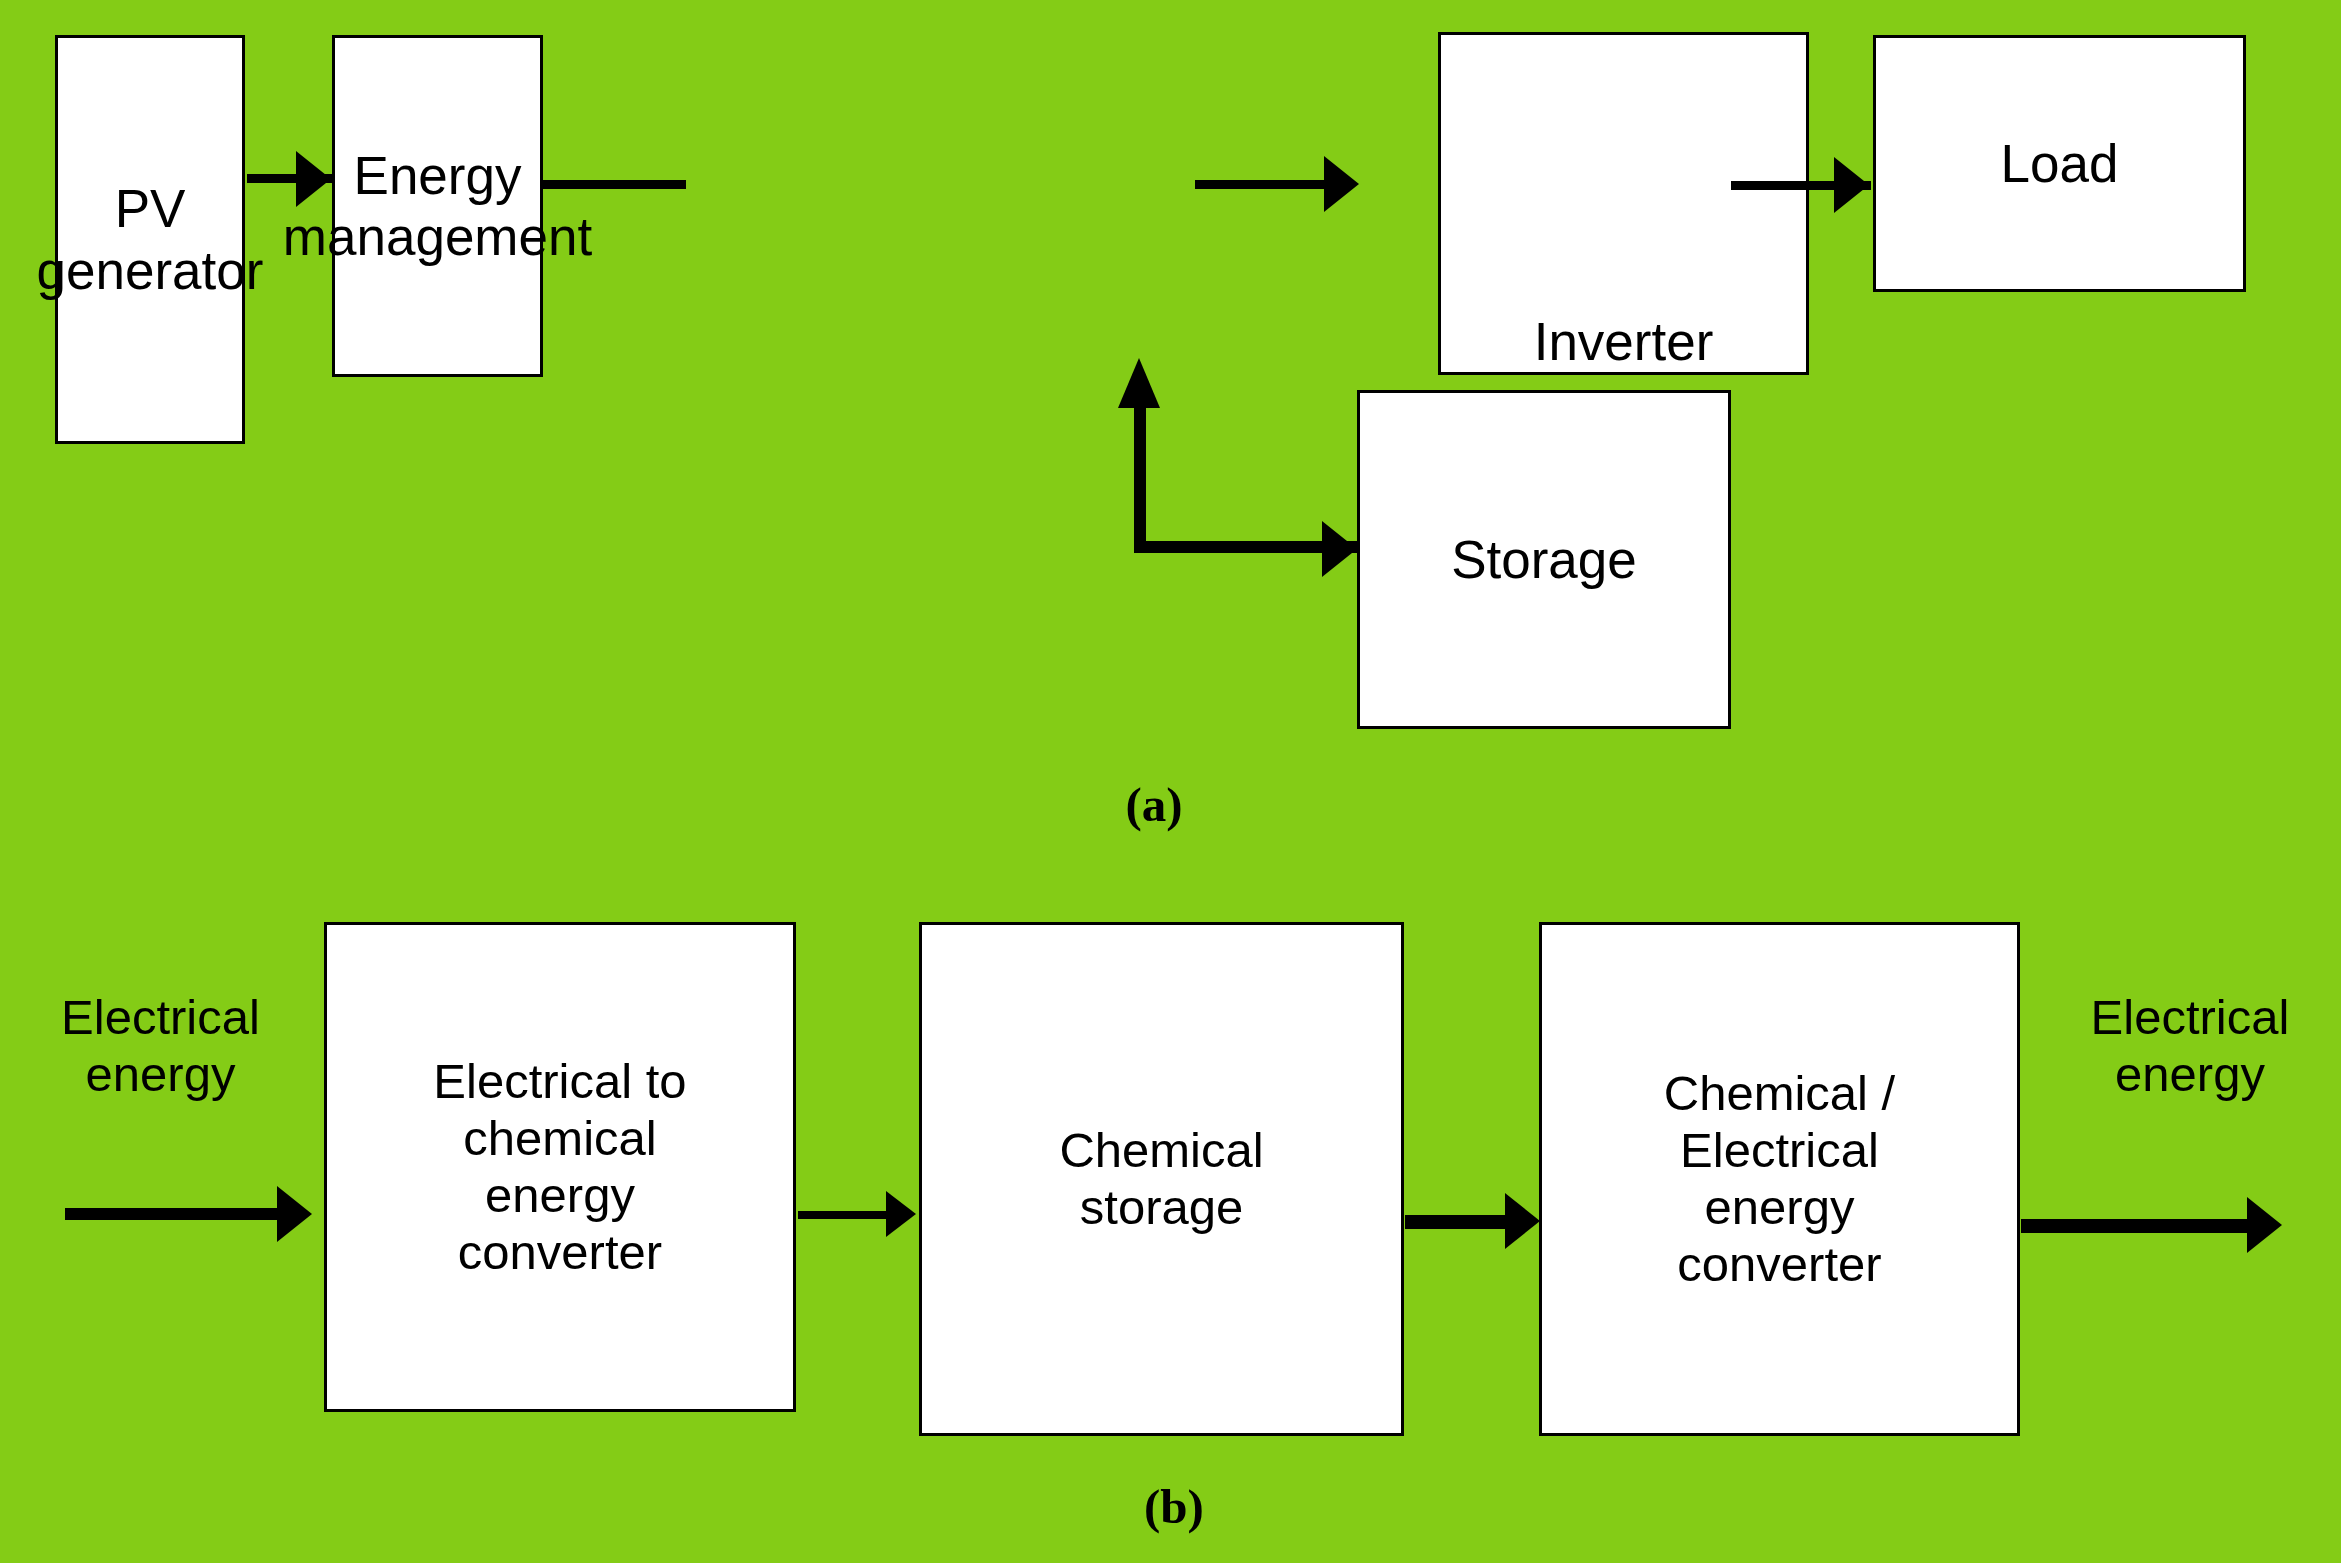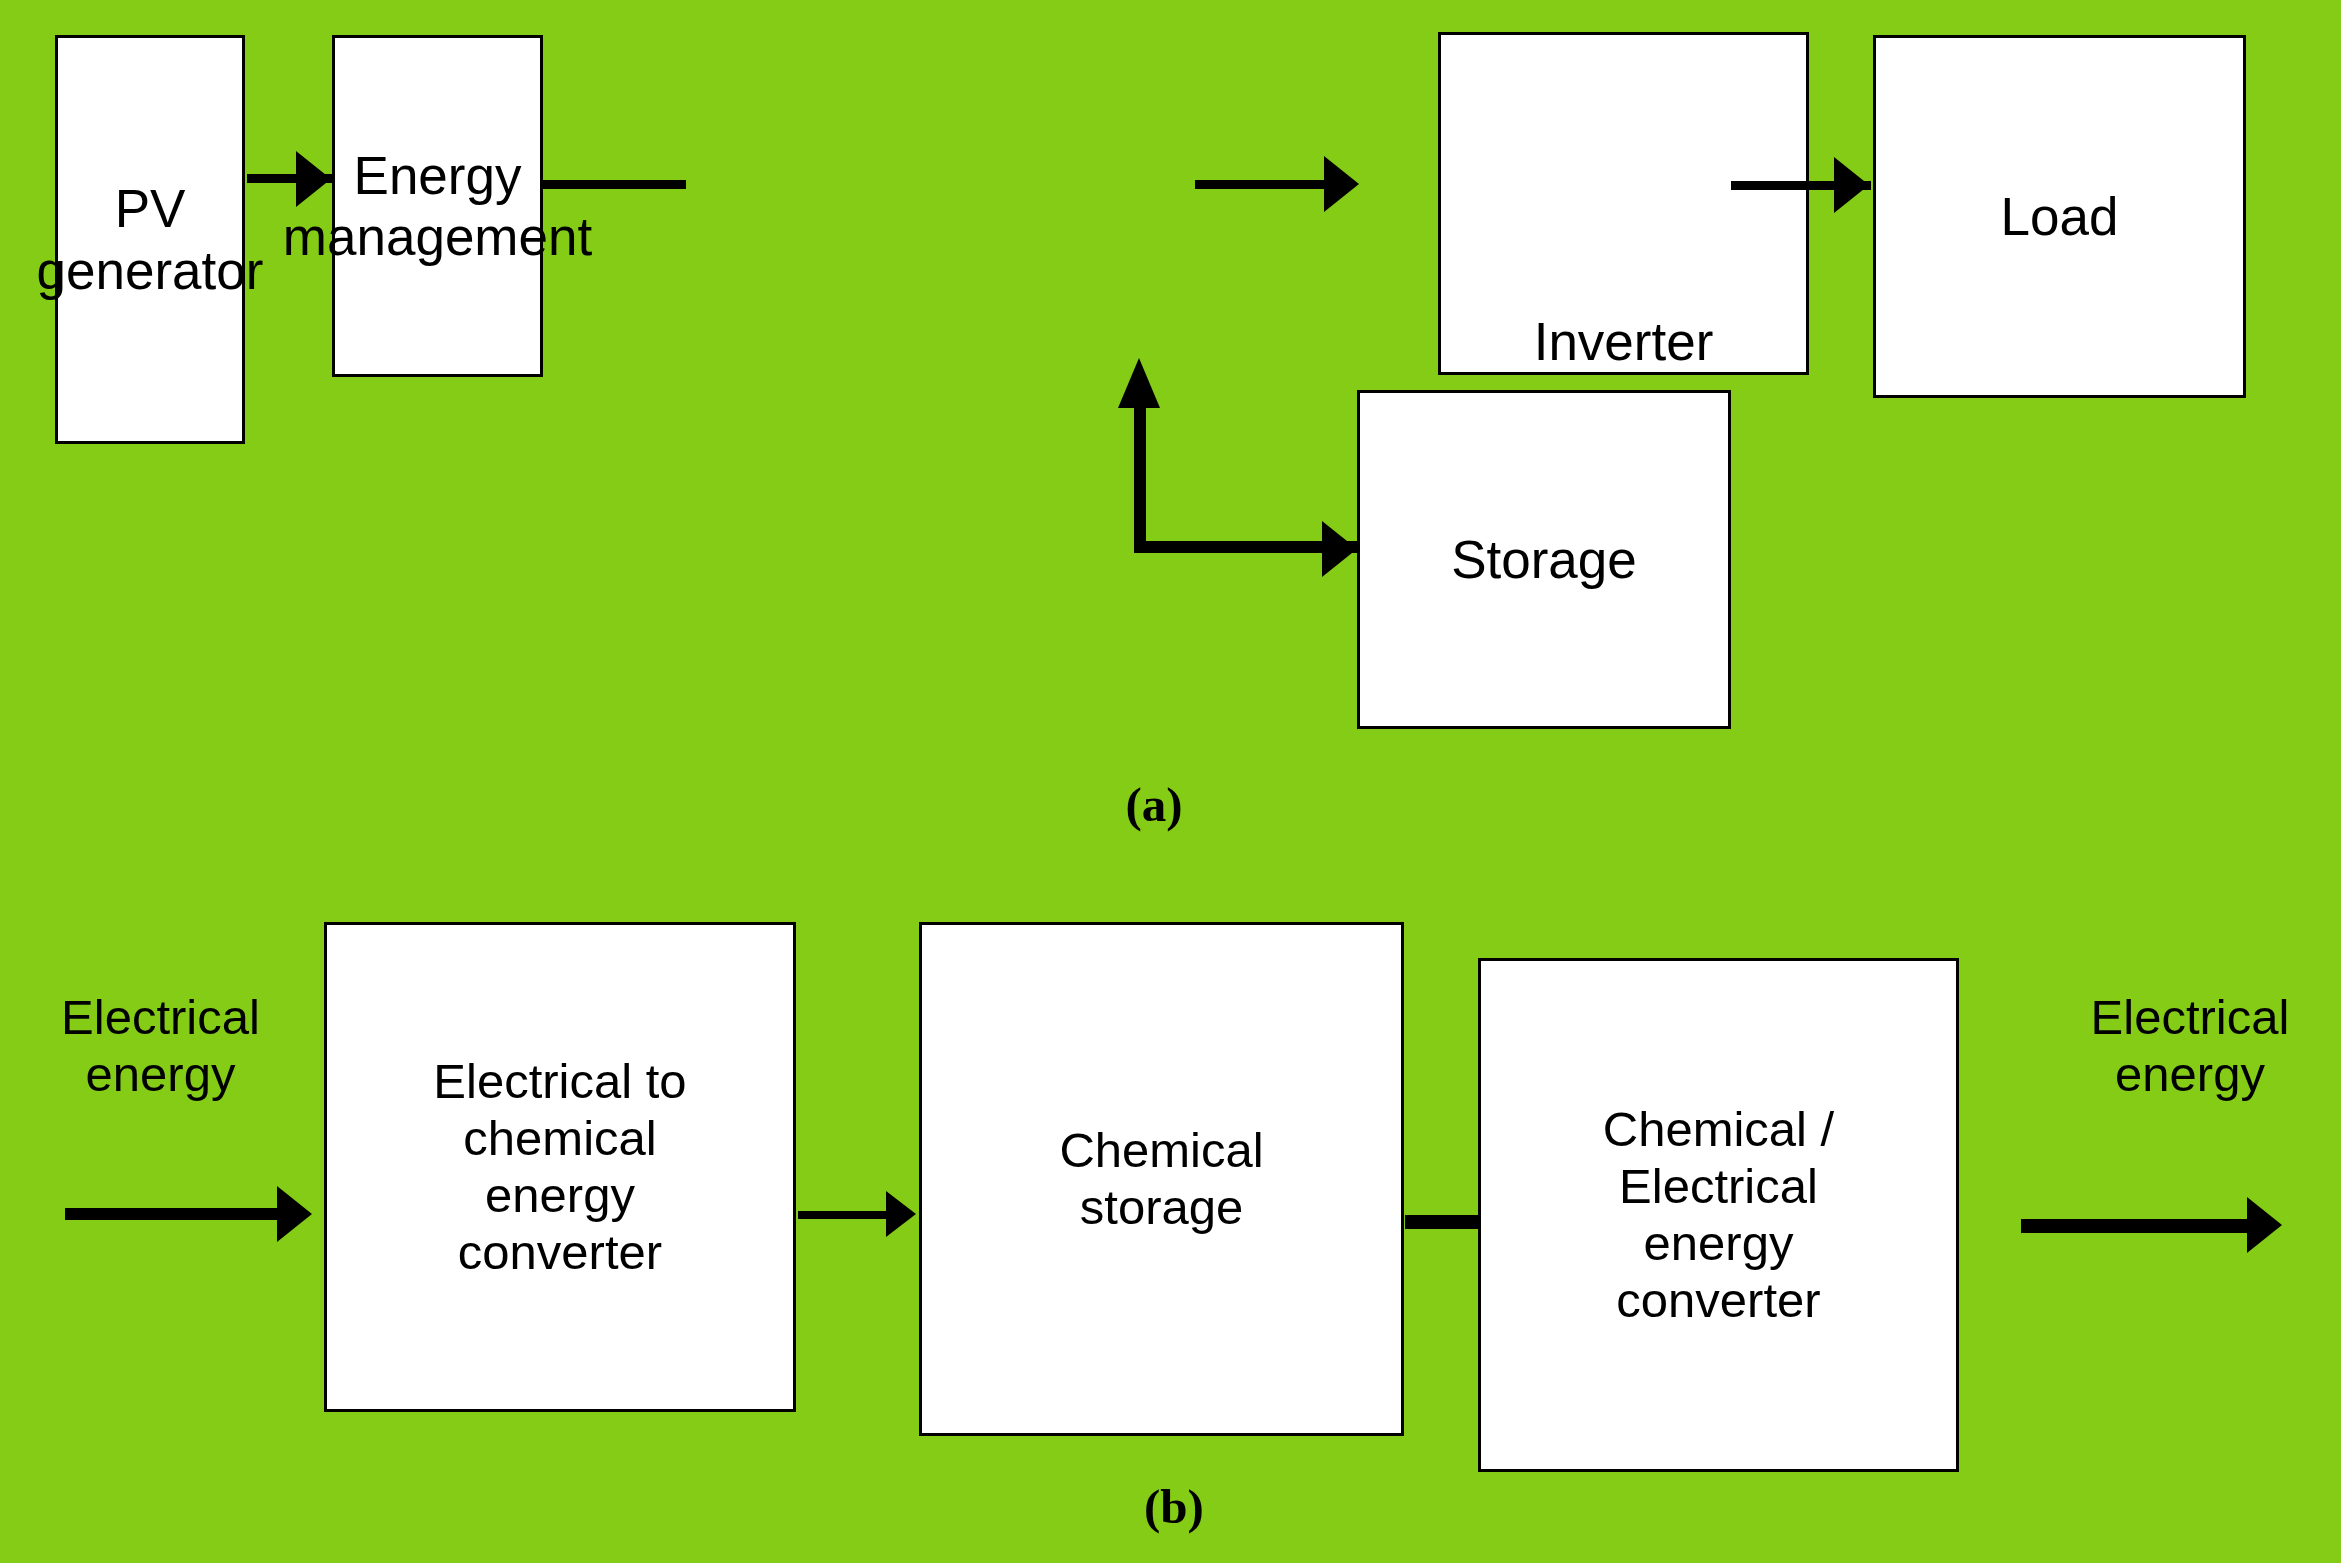--- a/index.html
+++ b/index.html
@@ -34,27 +34,27 @@
   }
   .block .label {
     display: block;
     white-space: pre-line;
     padding: 0 5.4px;
   }
   
   #blk-pv       { left: 55px;   top: 35px;   width: 190px;  height: 409px;  font-size: 53px; }
   #blk-em       { left: 332px;  top: 35px;   width: 211px;  height: 342px;  font-size: 53px; }
   #blk-inverter { left: 1438px; top: 32px;   width: 371px;  height: 343px;  font-size: 53px; align-items: flex-end; }
-  #blk-load     { left: 1873px; top: 35px;   width: 373px;  height: 363px;  font-size: 53px; }
+  #blk-load     { left: 1873px; top: 35px;   width: 373px;  height: 257px;  font-size: 53px; }
   #blk-storage  { left: 1357px; top: 390px;  width: 374px;  height: 339px;  font-size: 53px; }
 
   
   #blk-e2c      { left: 324px;  top: 922px; width: 472px;  height: 490px;  font-size: 49px; }
   #blk-chem     { left: 919px; top: 922px; width: 485px;  height: 514px;  font-size: 49px; }
-  #blk-c2e      { left: 1478px; top: 922px; width: 481px;  height: 514px;  font-size: 49px; margin-top: 36px; }
+  #blk-c2e      { left: 1539px; top: 922px; width: 481px;  height: 514px;  font-size: 49px; }
 
   
   .freetext {
     position: absolute;
     color: #000000;
     font-size: 49px;
     line-height: 1.16;
     white-space: pre-line;
     text-align: center;
   }

